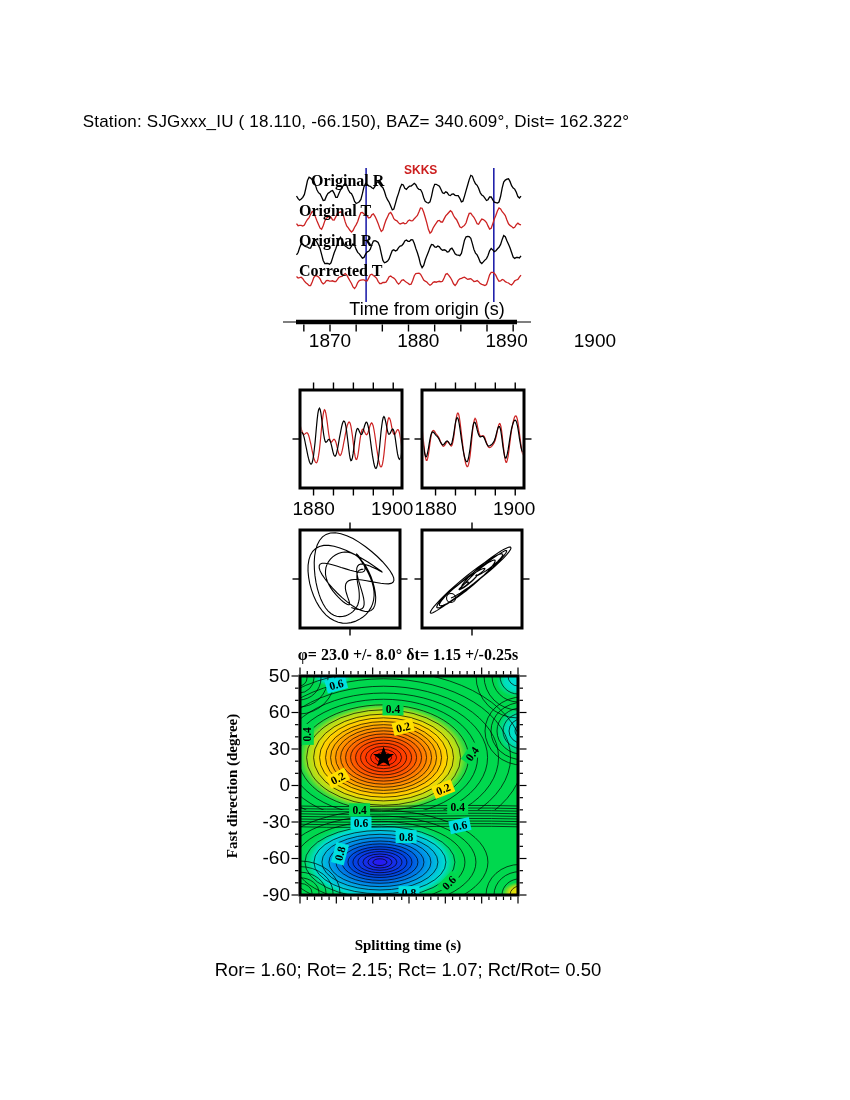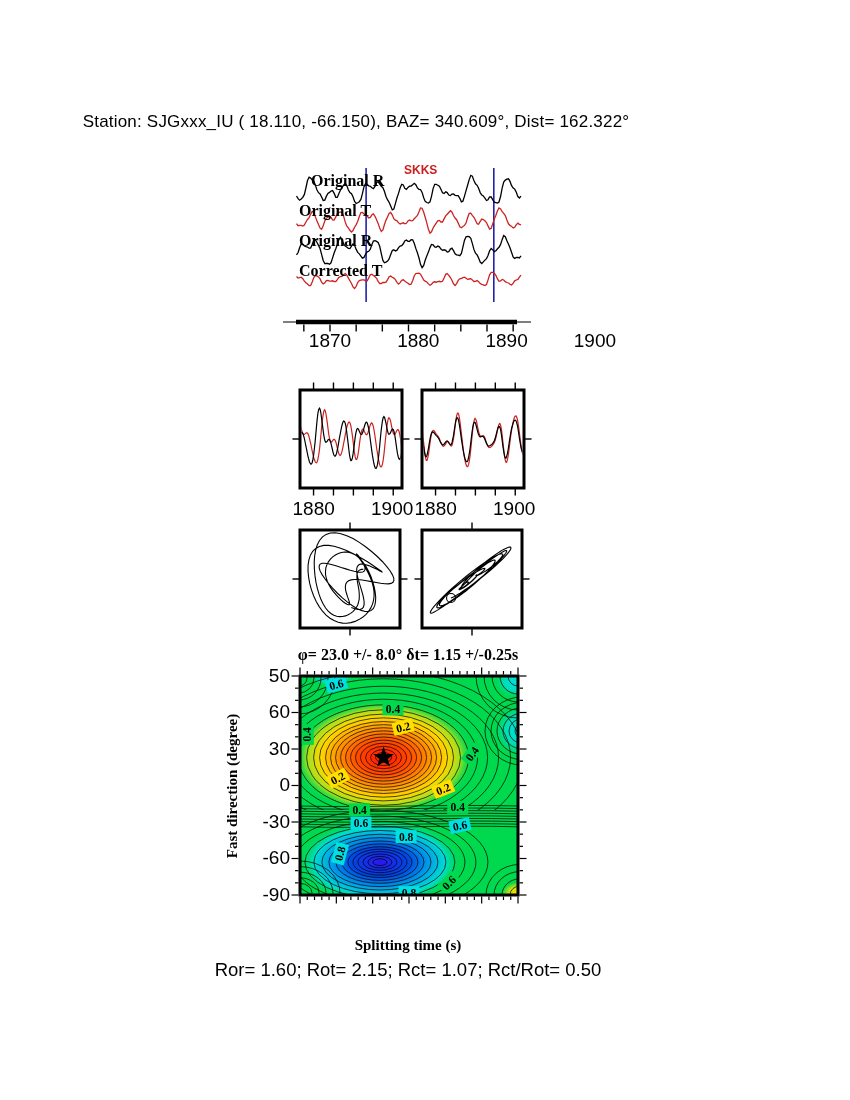--- a/index.html
+++ b/index.html
@@ -52,20 +52,21 @@
       <line x1="460.8325" x2="460.8325" y1="324.5" y2="331.5" stroke="#000" stroke-width="1.4"></line>
       <line x1="486.999" x2="486.999" y1="324.5" y2="331.5" stroke="#000" stroke-width="1.4"></line>
       <line x1="513.1655000000001" x2="513.1655000000001" y1="324.5" y2="331.5" stroke="#000" stroke-width="1.4"></line>
     </svg>
 
   <div class="abs phase" style="left:404px;top:163px;">SKKS</div>
   <div class="abs serifb tracelbl" style="left:311px;top:173px;">Original R</div>
   <div class="abs serifb tracelbl" style="left:299px;top:203px;">Original T</div>
   <div class="abs serifb tracelbl" style="left:299px;top:233px;">Original R</div>
   <div class="abs serifb tracelbl" style="left:299px;top:263px;">Corrected T</div>
+  <div class="abs ctr axlbl" style="left:327px;top:299px;width:200px;">Time from origin (s)</div>
   <div class="abs row-top ticksize">
       <span>1870</span>
       <span>1880</span>
       <span>1890</span>
       <span>1900</span>
     </div>
 
   <svg id="svg-mid" style="left:270px;top:378px" width="280" height="268" viewBox="270 378 280 268">
       <defs>
         <clipPath id="cb0">

